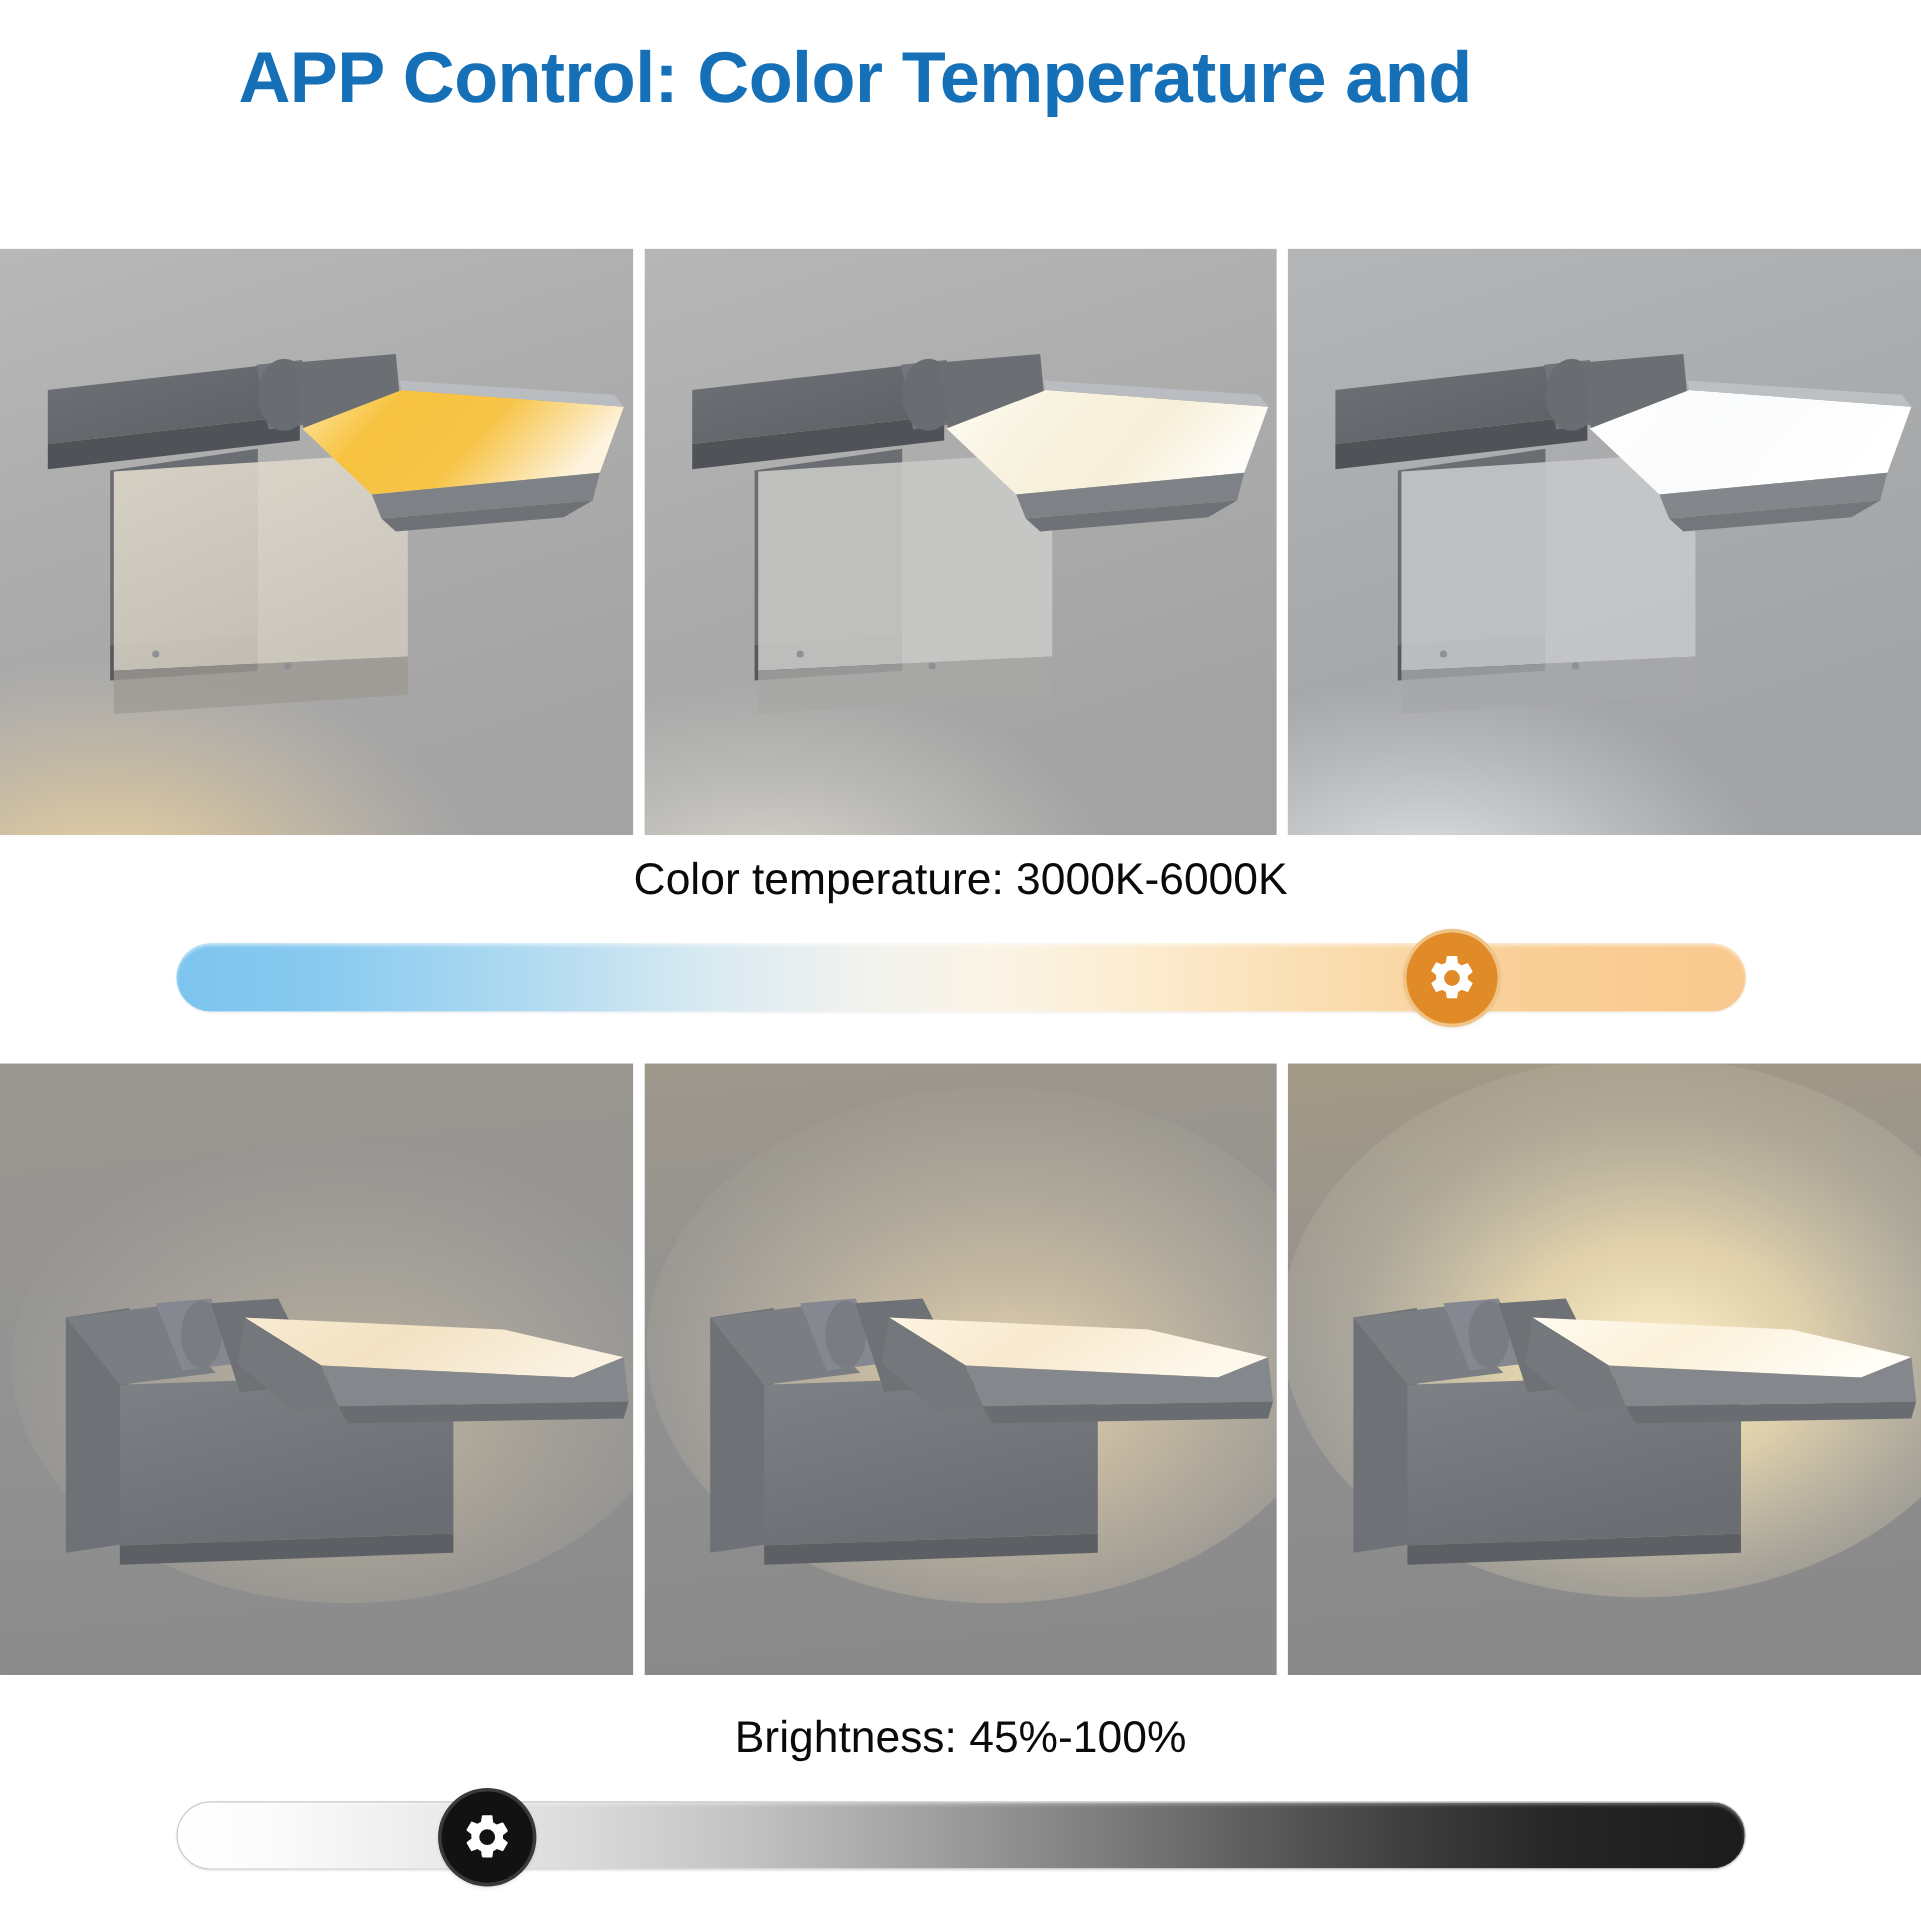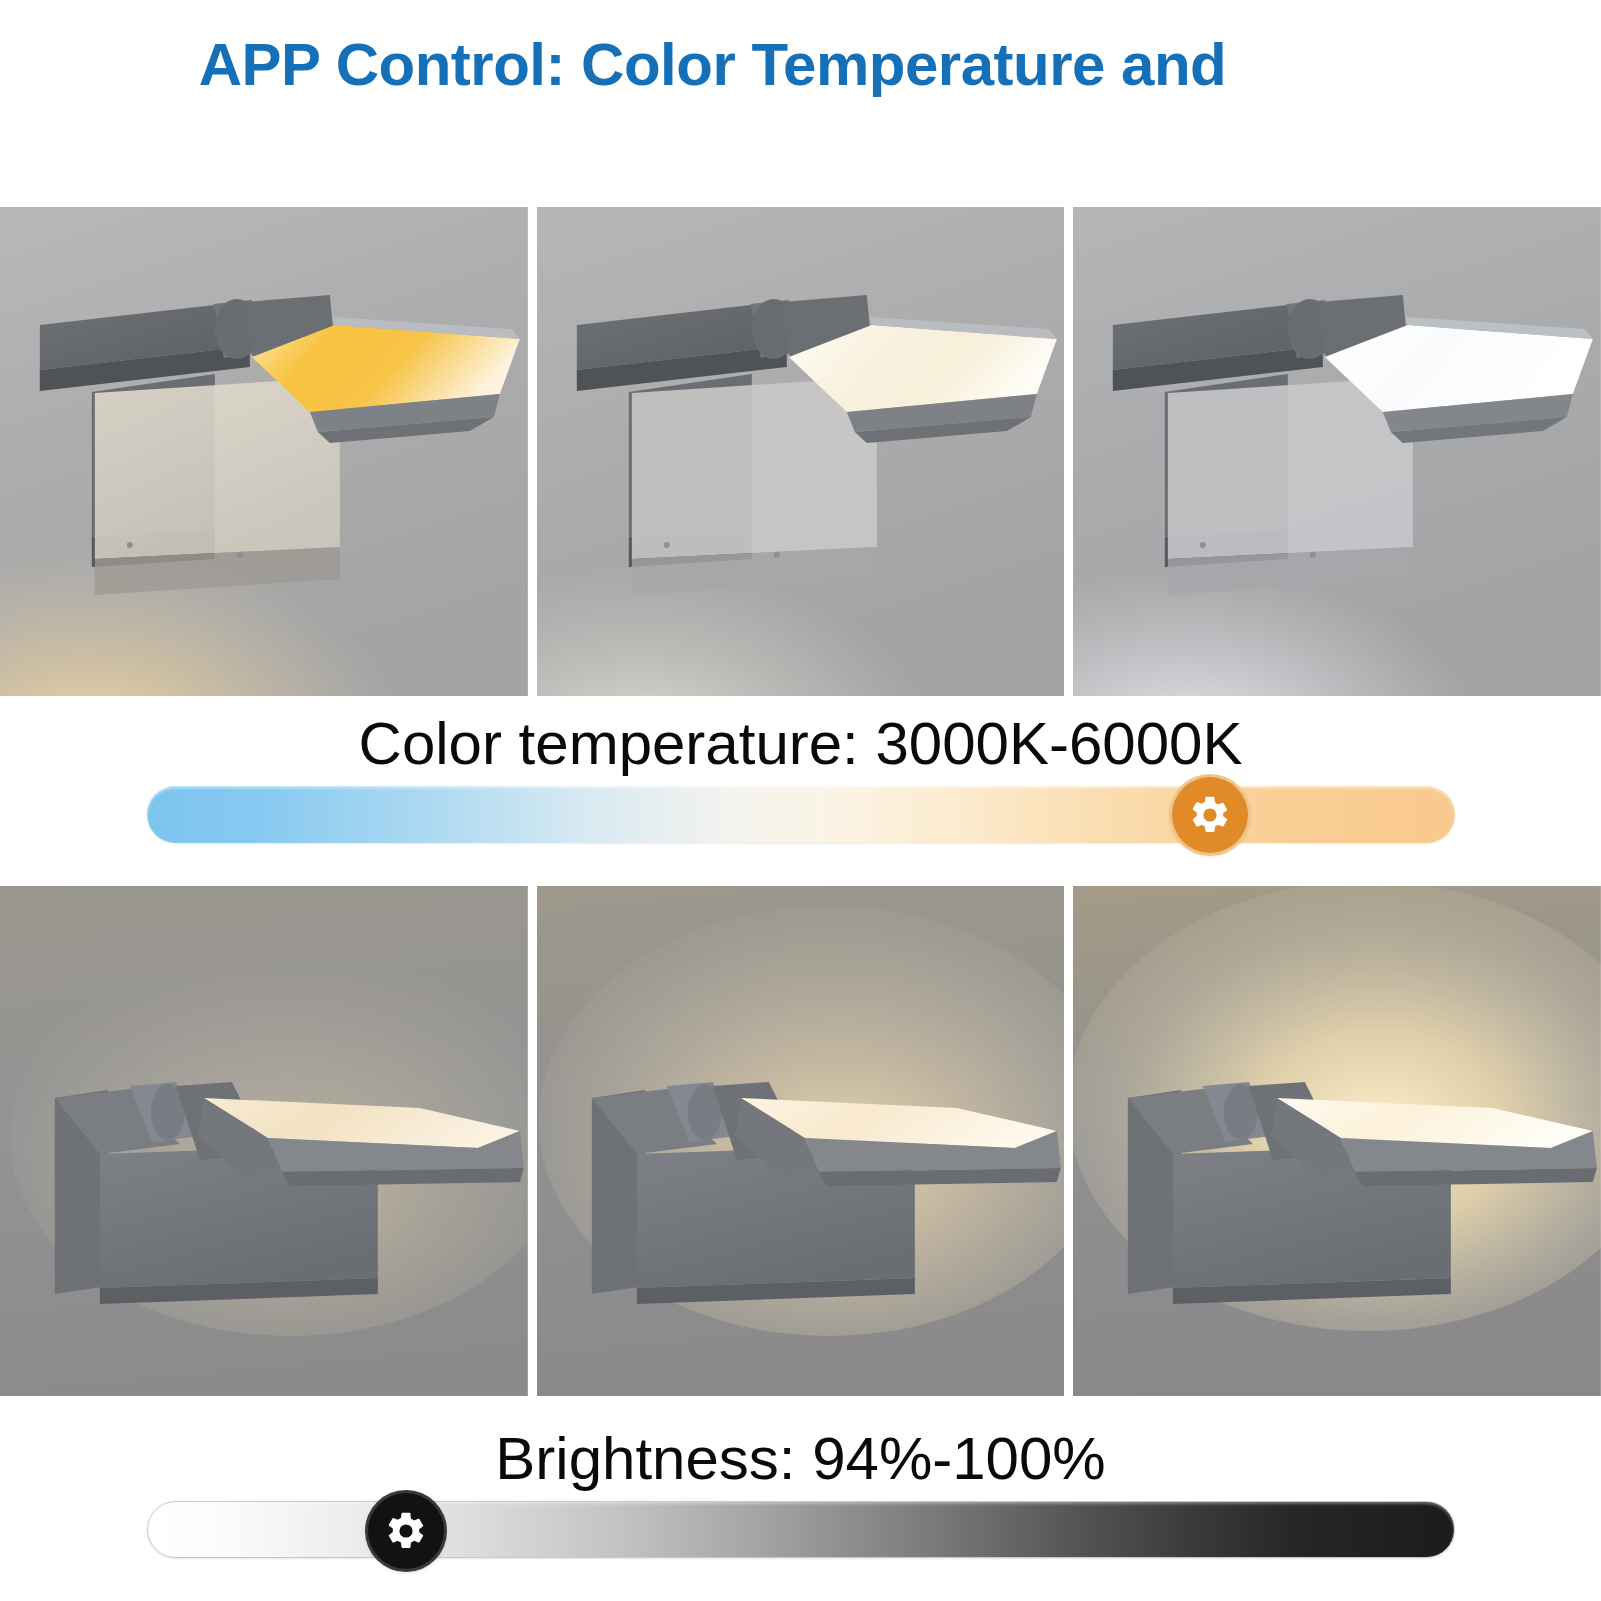--- a/index.html
+++ b/index.html
@@ -39,21 +39,21 @@
     flex:1 1 0;
     height:100%;
     overflow:hidden;
   }
   .photo svg { display:block; width:100%; height:100%; }
 
   
   .caption {
     position:absolute; left:0; width:1601px;
     text-align:center;
-    font-size:60px;
+    font-size:37px;
     color:#0a0a0a;
     line-height:1;
     white-space:nowrap;
   }
   .caption.temp   { top:714px; }
   .caption.bright { top:1429px; }
 
   
   .slider {
     position:absolute;
@@ -386,21 +386,21 @@
         <ellipse cx="168" cy="226" rx="17" ry="28" fill="#797C83"></ellipse>
         <path d="M176,200 L232,196 L268,268 L200,274 Z" fill="#6E7175"></path>
         <path d="M204,212 L420,222 L520,245 L478,262 L268,252 Z" fill="url(#bs3)"></path>
         <path d="M268,252 L478,262 L520,245 L524,282 L282,286 Z" fill="#84878B"></path>
         <path d="M204,212 L268,252 L282,286 L244,290 L198,250 Z" fill="#74777B"></path>
         <path d="M282,286 L524,282 L520,296 L290,300 Z" fill="#696C70"></path>
       </svg>
     </div>
   </div>
 
-  <div class="caption bright">Brightness: 94%-100%</div>
+  <div class="caption bright">Brightness: 45%-100%</div>
 
   <div class="slider bright"></div>
   <div class="handle bright">
     <svg width="44" height="44" viewBox="0 0 24 24">
       <path fill="#ffffff" d="M19.14 12.94a7.07 7.07 0 0 0 .06-.94 7.07 7.07 0 0 0-.06-.94l2.03-1.58a.5.5 0 0 0 .12-.62l-1.92-3.32a.5.5 0 0 0-.6-.22l-2.39.96a7.1 7.1 0 0 0-1.63-.94l-.36-2.54A.5.5 0 0 0 13.9 2h-3.84a.5.5 0 0 0-.49.42l-.36 2.54c-.59.24-1.13.56-1.63.94l-2.39-.96a.5.5 0 0 0-.6.22L2.67 8.48a.5.5 0 0 0 .12.62l2.03 1.58c-.04.31-.06.62-.06.94s.2.63.06.94l-2.03 1.58a.5.5 0 0 0-.12.62l1.92 3.32c.12.22.38.3.6.22l2.39-.96c.5.38 1.04.7 1.63.94l.36 2.54c.4.24.25.42.49.42h3.84c.25 0 .46-.18.49-.42l.36-2.54c.59-.24 1.13-.56 1.63-.94l2.39.96c.22.08.48 0 .6-.22l1.92-3.32a.5.5 0 0 0-.12-.62l-2.03-1.58zM12 15.6A3.6 3.6 0 1 1 12 8.4a3.6 3.6 0 0 1 0 7.2z"></path>
       <circle cx="12" cy="12" r="2.3" fill="#121212"></circle>
     </svg>
   </div>
 
 </div>

